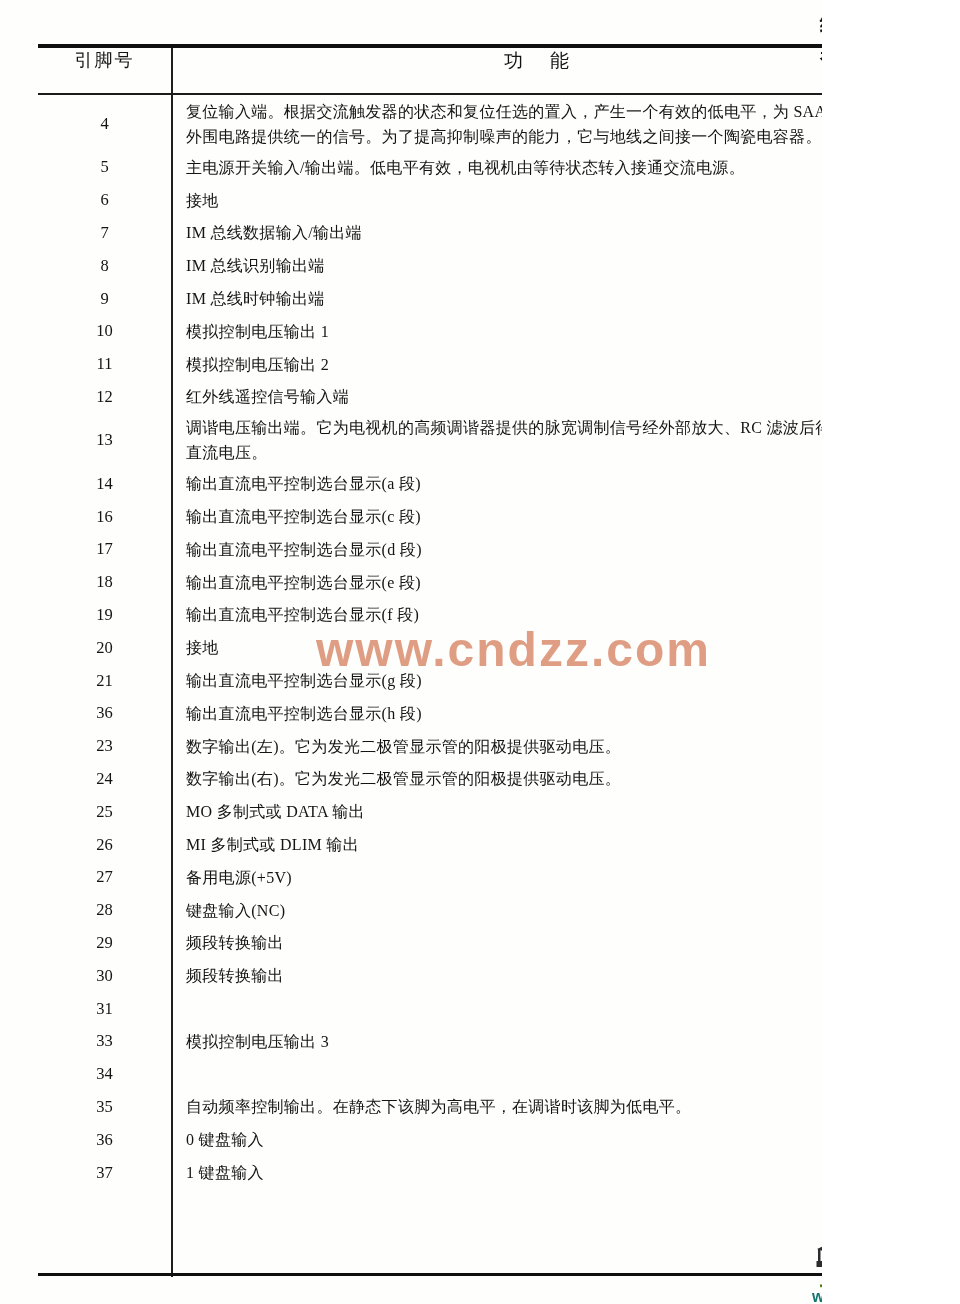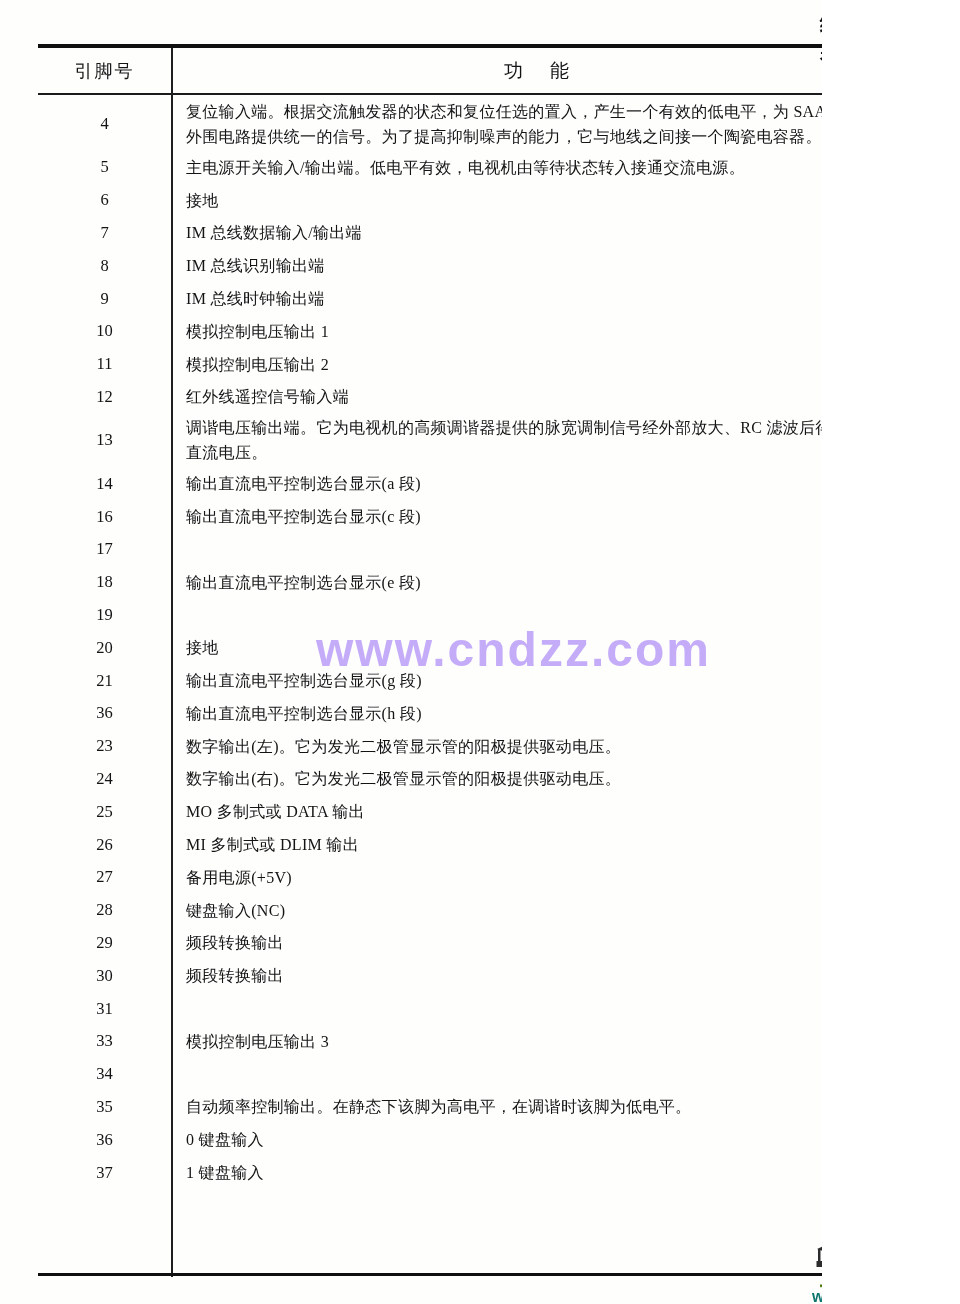--- a/index.html
+++ b/index.html
@@ -26,39 +26,39 @@
 
   
   .watermark {
     position: absolute;
     left: 316px;
     top: 622px;
     font-family: "Liberation Sans", "DejaVu Sans", sans-serif;
     font-size: 48px;
     font-weight: bold;
     letter-spacing: 2px;
-    color: #8b5cf6;
+    color: #c2410c;
     opacity: 0.5;
     z-index: 5;
     pointer-events: none;
     white-space: nowrap;
   }
 
   
   .table-wrap {
     position: absolute;
     left: 38px;
     top: 44px;
     width: 868px;
     border-top: 4px solid #0f0f0f;
     z-index: 2;
   }
   .thead {
     display: flex;
-    align-items: center;
+    align-items: flex-start;
     height: 45px;
     border-bottom: 2px solid #1b1b1b;
   }
   .h-pin {
     width: 133px;
     flex: 0 0 133px;
     text-align: center;
     font-size: 18px;
     letter-spacing: 2px;
   }
@@ -222,29 +222,31 @@
   </div>
 
 
   <div class="row">
     <div class="cell-pin">16</div>
     <div class="cell-func">输出直流电平控制选台显示(c 段)</div>
   </div>
 
   <div class="row">
     <div class="cell-pin">17</div>
+    <div class="cell-func">输出直流电平控制选台显示(d 段)</div>
   </div>
 
   <div class="row">
     <div class="cell-pin">18</div>
     <div class="cell-func">输出直流电平控制选台显示(e 段)</div>
   </div>
 
   <div class="row">
     <div class="cell-pin">19</div>
+    <div class="cell-func">输出直流电平控制选台显示(f 段)</div>
   </div>
 
   <div class="row">
     <div class="cell-pin">20</div>
     <div class="cell-func">接地</div>
   </div>
 
   <div class="row">
     <div class="cell-pin">21</div>
     <div class="cell-func">输出直流电平控制选台显示(g 段)</div>

